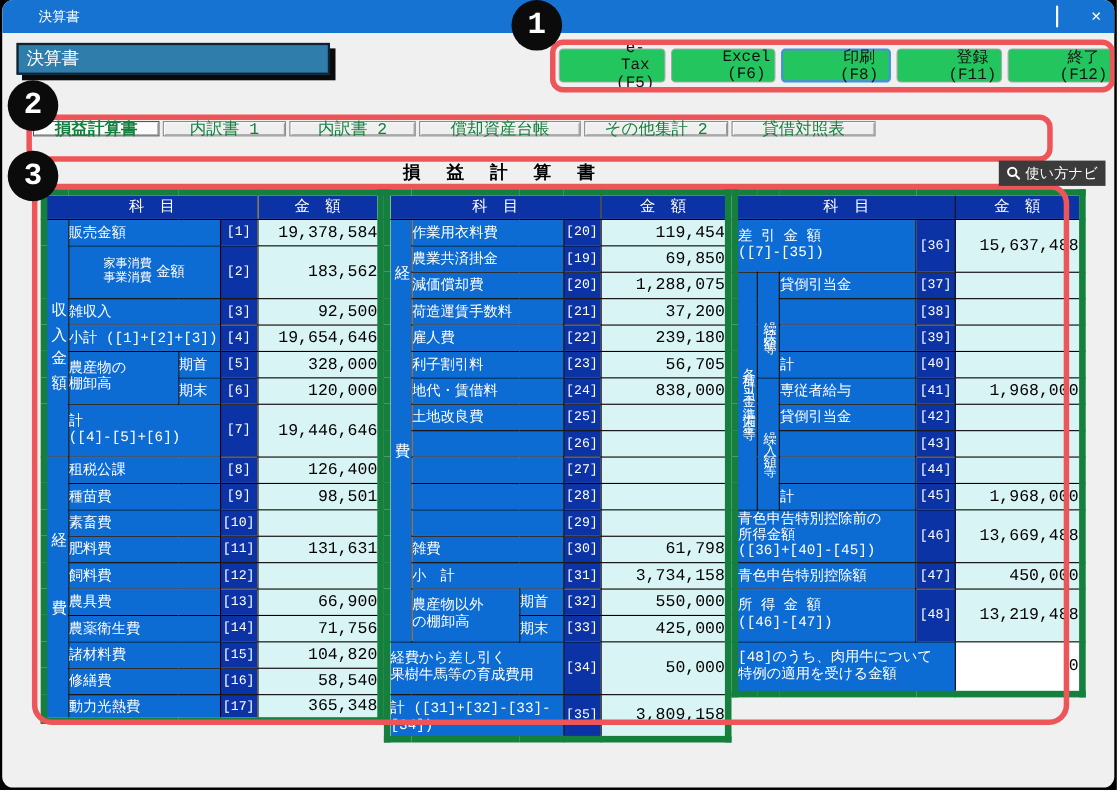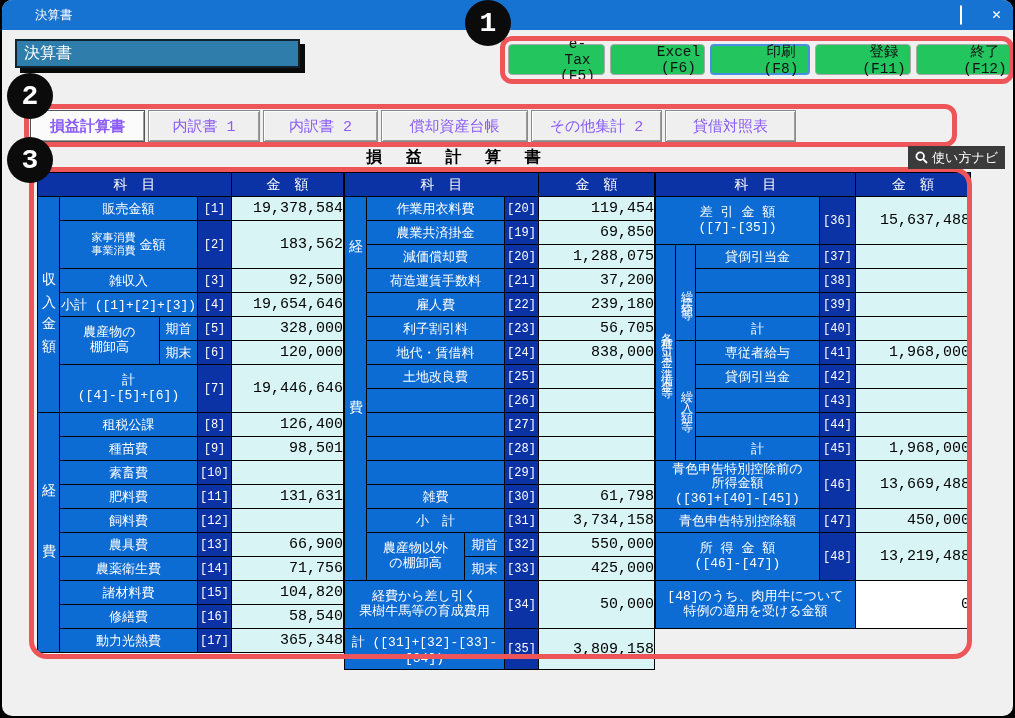--- a/index.html
+++ b/index.html
@@ -21,40 +21,40 @@
           border:2px solid #10222e;box-shadow:5px 5px 0 #0a0a0a;color:#fff;font-size:16px;
           display:flex;align-items:center;padding-left:7px;}
   
   .toolbar{position:absolute;left:506px;top:44px;display:flex;gap:5px;}
   .tbtn{height:31px;background:#22c55e;border:1px solid #a9a9a9;border-radius:4px;
         font-size:14.5px;color:#111;display:flex;align-items:center;justify-content:center;
         font-family:inherit;padding-left:48px;}
   .tbtn.active{border:2px solid #4a90e2;}
   
   .tabs{position:absolute;left:28px;top:110px;display:flex;gap:3px;z-index:4;}
-  .tab{height:32px;background:#efefef;border:1px solid #8a8a8a;
+  .tab{height:14px;background:#efefef;border:1px solid #8a8a8a;
        box-shadow:inset 1px 1px 0 #ffffff, inset -1px -1px 0 #9c9c9c;
-       display:flex;align-items:center;justify-content:center;font-size:15px;color:#8b5cf6;}
+       display:flex;align-items:center;justify-content:center;font-size:15px;color:#15803d;}
   .tab.sel{background:#fbfbfb;font-weight:bold;border:1px solid #555;}
   
   .tbl-title{position:absolute;left:205px;top:147px;width:500px;text-align:center;
              font-size:16px;font-weight:bold;letter-spacing:7px;color:#000;z-index:4;}
   .navi{position:absolute;right:8px;top:146px;height:23px;background:#3b3b3b;color:#fff;
         font-size:13px;display:flex;align-items:center;gap:4px;padding:0 7px;z-index:4;}
   
   .ann-rect{position:absolute;border:5px solid #ee5558;z-index:3;pointer-events:none;}
   .ann-circle{position:absolute;width:46px;height:46px;border-radius:50%;background:#0b0b0b;
               color:#fff;font-weight:bold;font-size:28px;display:flex;align-items:center;
               justify-content:center;z-index:10;}
   
   .tables{position:absolute;left:35px;top:172px;display:flex;align-items:flex-start;z-index:2;}
-  table.t{border-collapse:collapse;table-layout:fixed;border:1px solid #15803d;}
+  table.t{border-collapse:collapse;table-layout:fixed;border:6px solid #15803d;}
   table.t td{border:1px solid #000;overflow:hidden;padding:0;vertical-align:middle;}
   td.h{background:#0c33a6;color:#fff;text-align:center;font-size:14px;}
-  td.lb{background:#0d6bd4;color:#fff;text-align:center;font-size:13px;}
+  td.lb{background:#0d6bd4;color:#fff;text-align:left;font-size:13px;}
   td.cd{background:#0c33a6;color:#fff;text-align:center;font-size:12px;}
   td.vl{background:#d8f4f5;color:#000;text-align:right;font-size:15px;padding-right:4px;}
   td.wh{background:#ffffff;}
   .pre{white-space:pre-line;line-height:1.12;}
   .sm{font-size:11.5px;}
   .xs{font-size:11px;}
   .vwrap{width:100%;height:100%;display:flex;align-items:center;justify-content:center;}
   .vt{writing-mode:vertical-rl;text-orientation:upright;color:#fff;}
   .r2flex{display:flex;align-items:center;justify-content:center;gap:4px;}
 </style>

